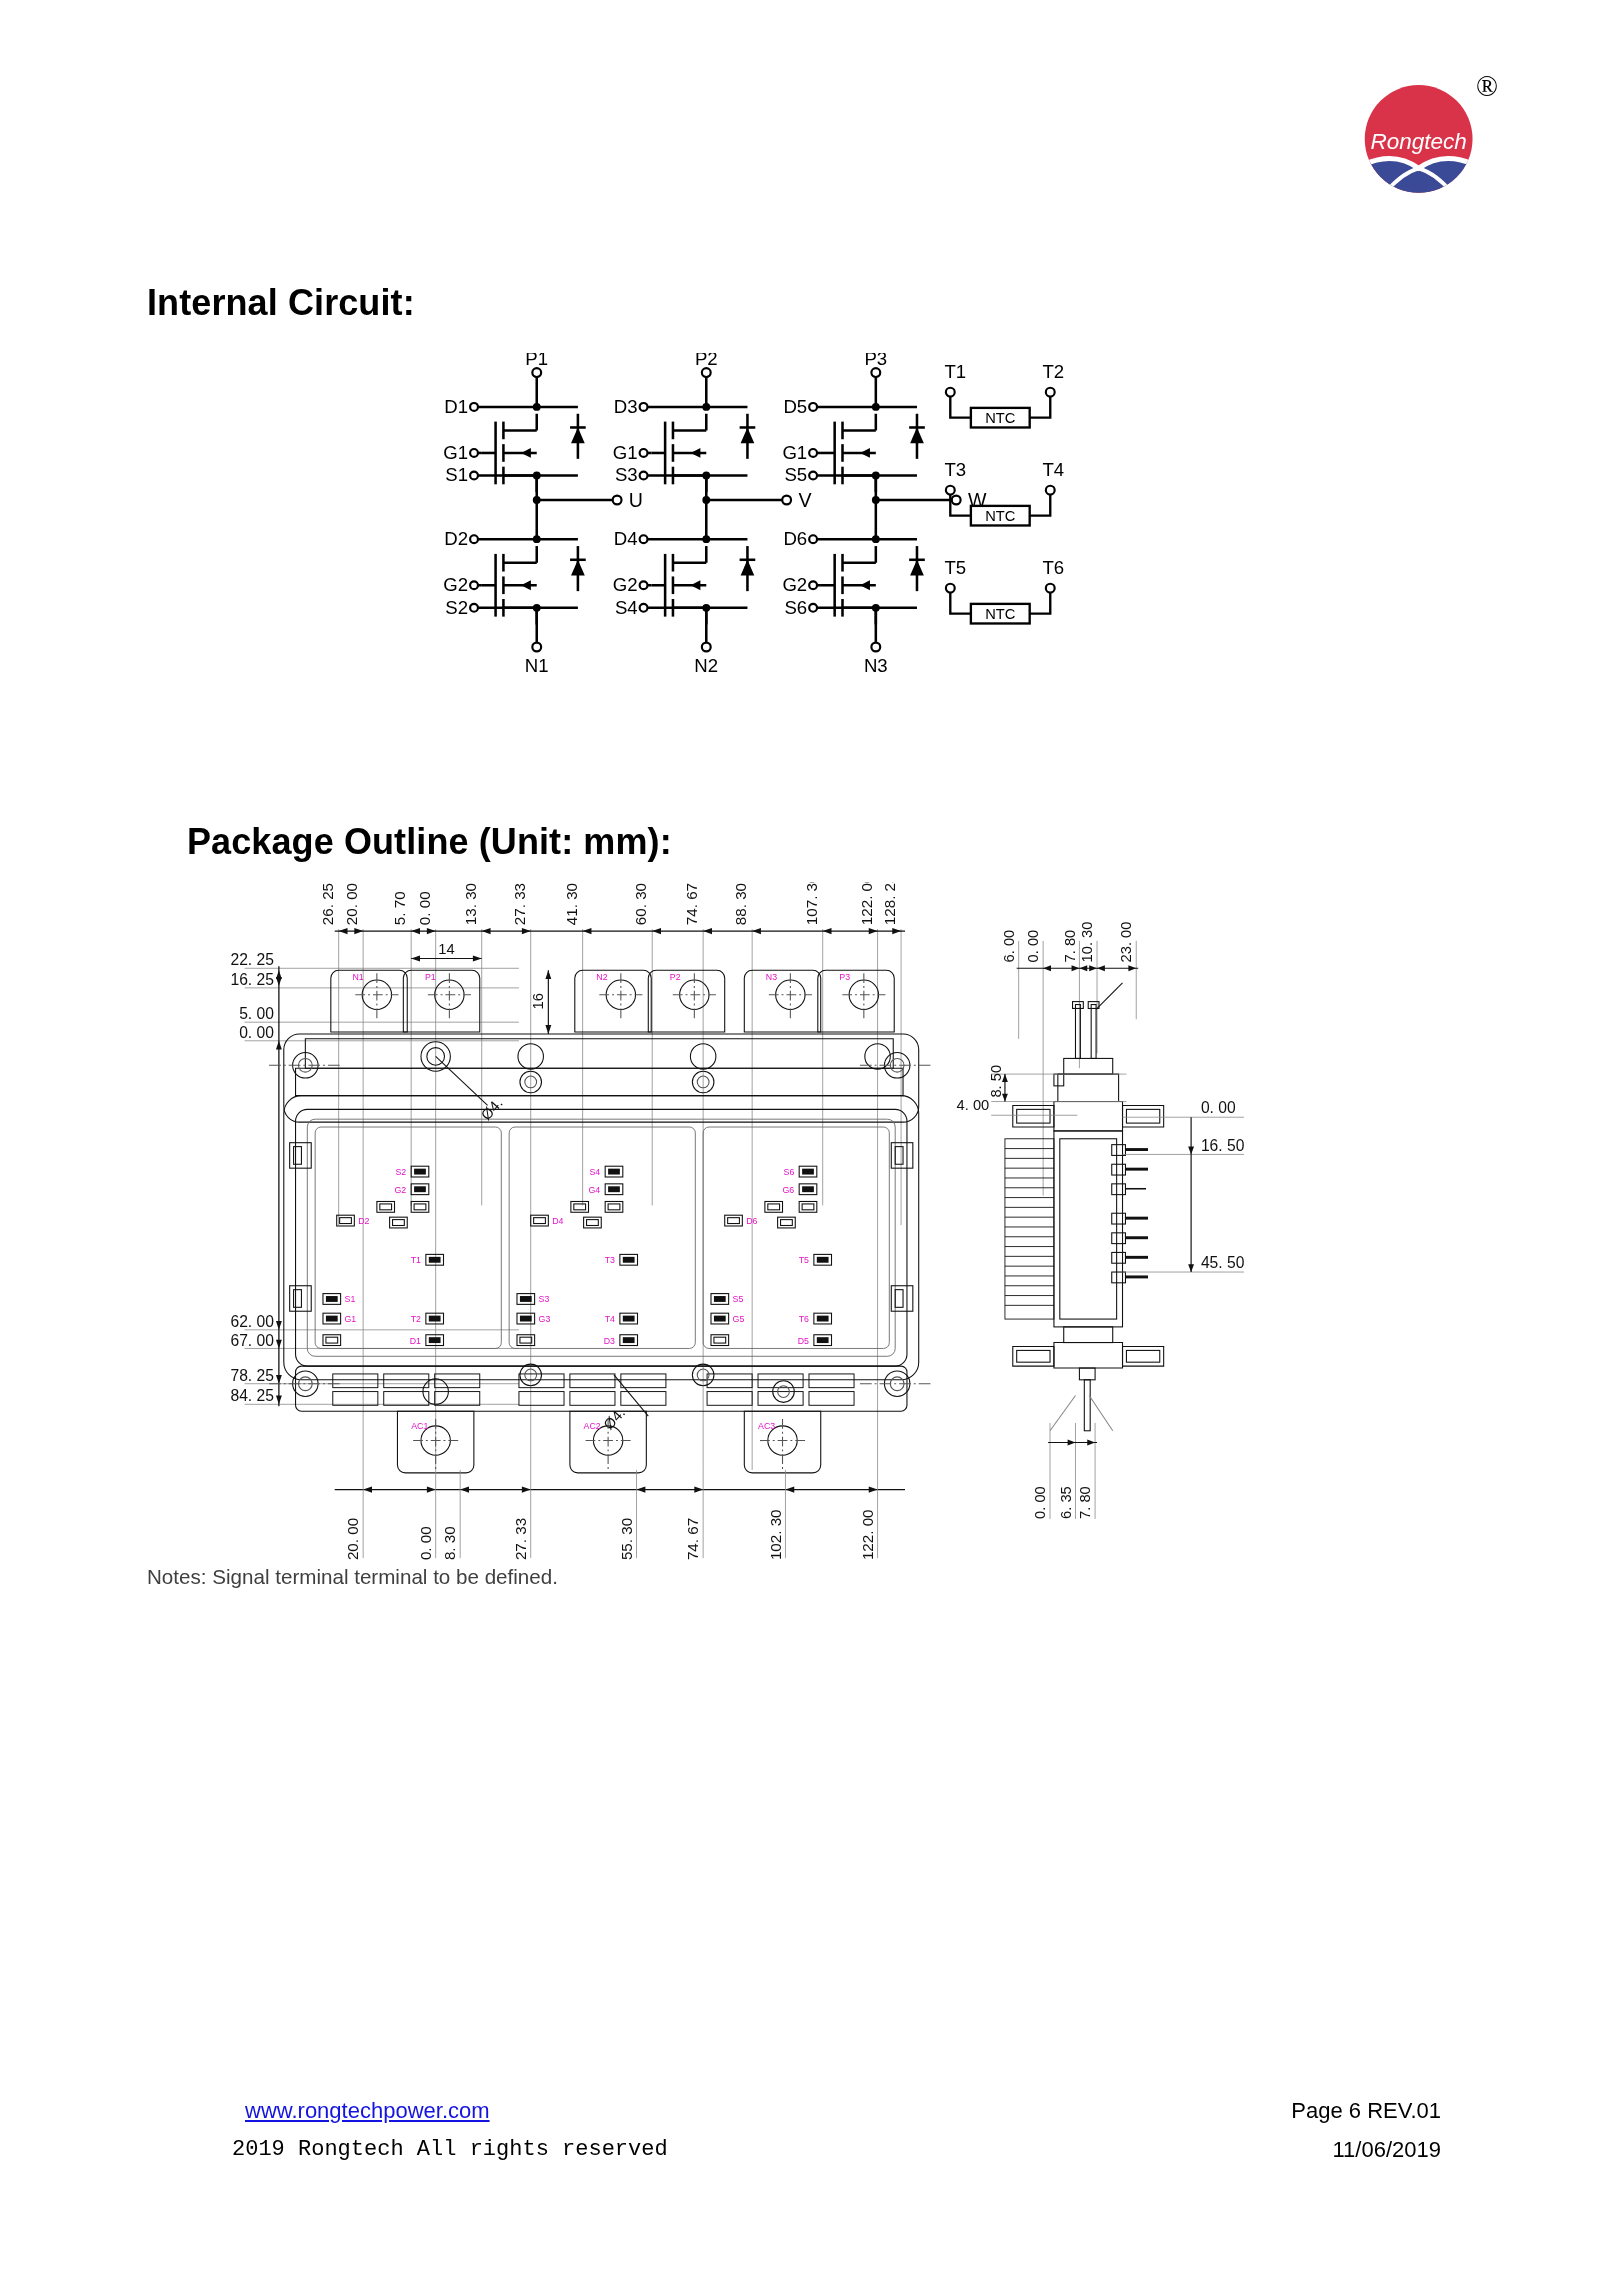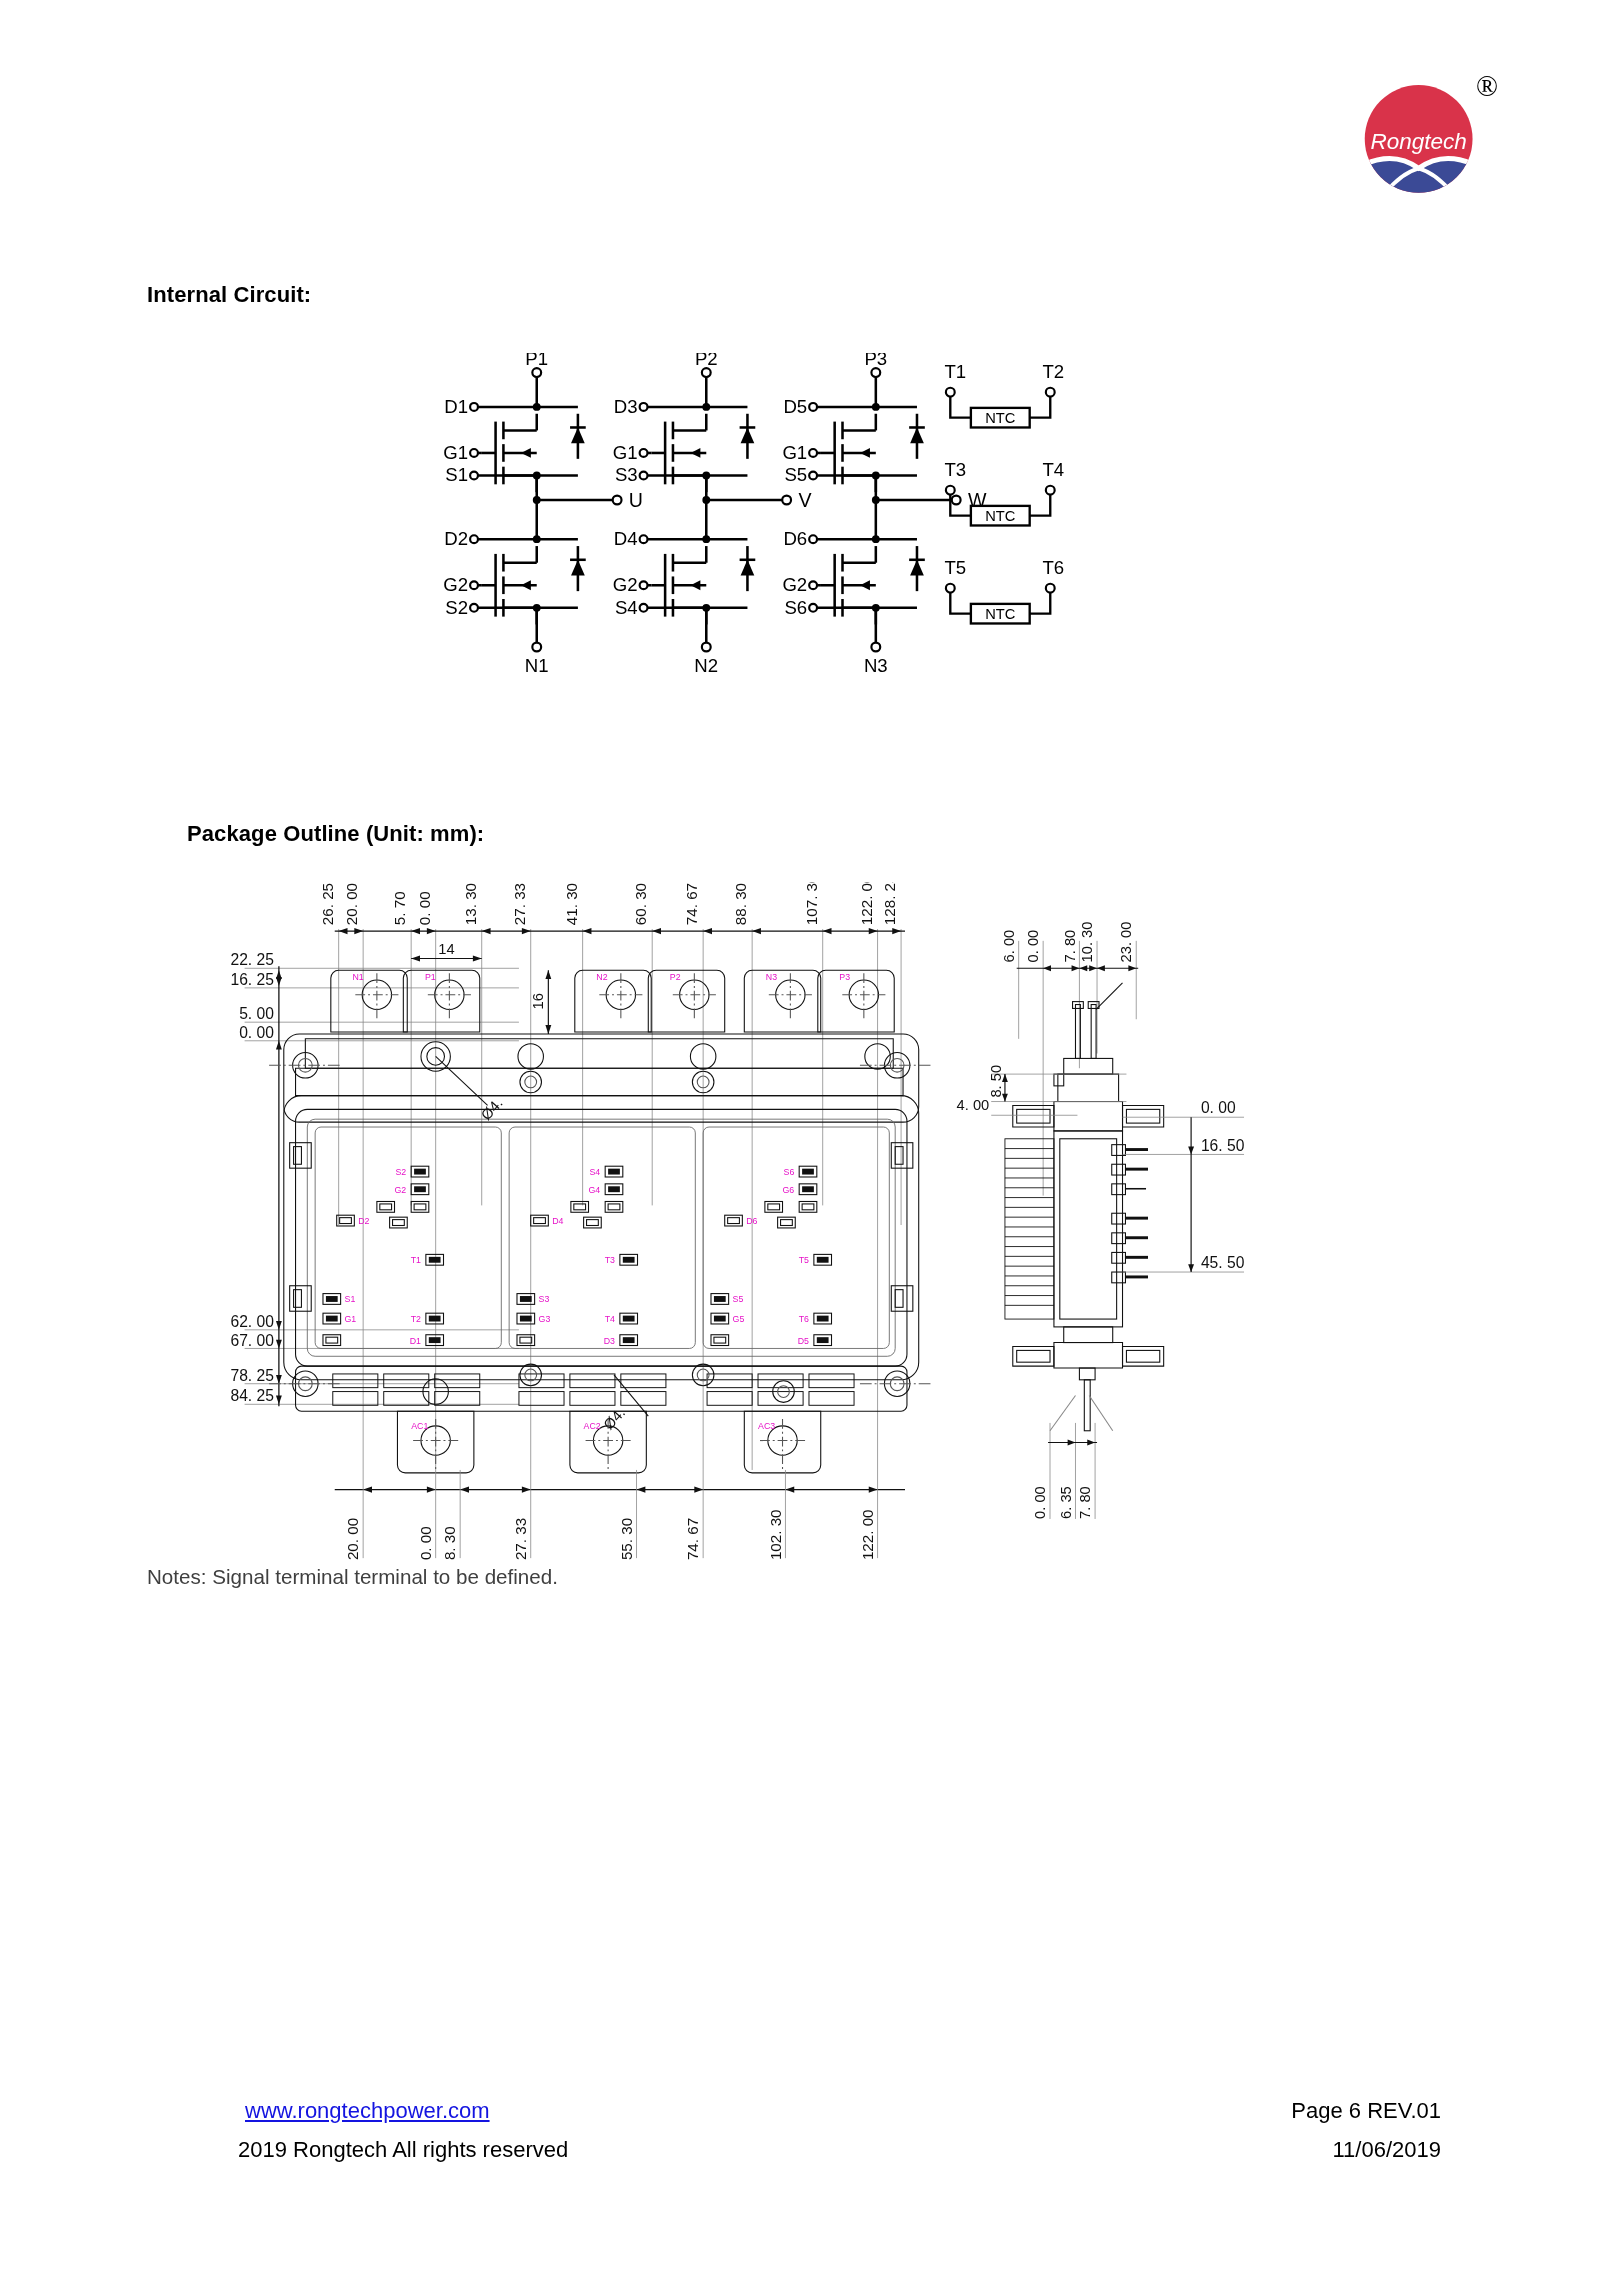--- a/index.html
+++ b/index.html
@@ -9,35 +9,35 @@
     color:#000;overflow:hidden;
   }
   .page{position:absolute;inset:0;background:#fff;}
 
   
   .logo-wrap{position:absolute;left:1352px;top:78px;width:147px;height:118px;}
   .logo-reg{position:absolute;left:124px;top:-5.9px;font-size:29px;font-family:"Liberation Serif",serif;line-height:1;}
 
   
   .h-sec{
-    position:absolute;font-weight:bold;font-size:22px;
+    position:absolute;font-weight:bold;font-size:36px;
     font-family:"Liberation Sans",sans-serif;letter-spacing:0.1px;
   }
   #h-internal{left:147px;top:282px;}
   #h-package{left:147px;top:821px;margin-left:40px;}
 
   .notes{
     position:absolute;left:147px;top:1565px;
     font-size:20.6px;color:#3f3f3f;
   }
 
   
   .footer{position:absolute;left:0;top:2098px;width:1620px;height:108px;font-size:22px;}
   .f-url{position:absolute;left:245px;top:0px;color:#1414e0;text-decoration:underline;}
-  .f-copy{position:absolute;left:238px;top:39px;}
+  .f-copy{position:absolute;left:232px;top:39px;font-family:Liberation Mono, monospace;}
   .f-page{position:absolute;right:179px;top:0px;text-align:center;}
   .f-date{position:absolute;right:179px;top:39px;}
 
   
   #circuit-svg{position:absolute;left:421px;top:353px;}
   #pkg-svg{position:absolute;left:225px;top:882px;}
 
   svg text{font-family:"Liberation Sans",sans-serif;}
 </style>
 </head>

